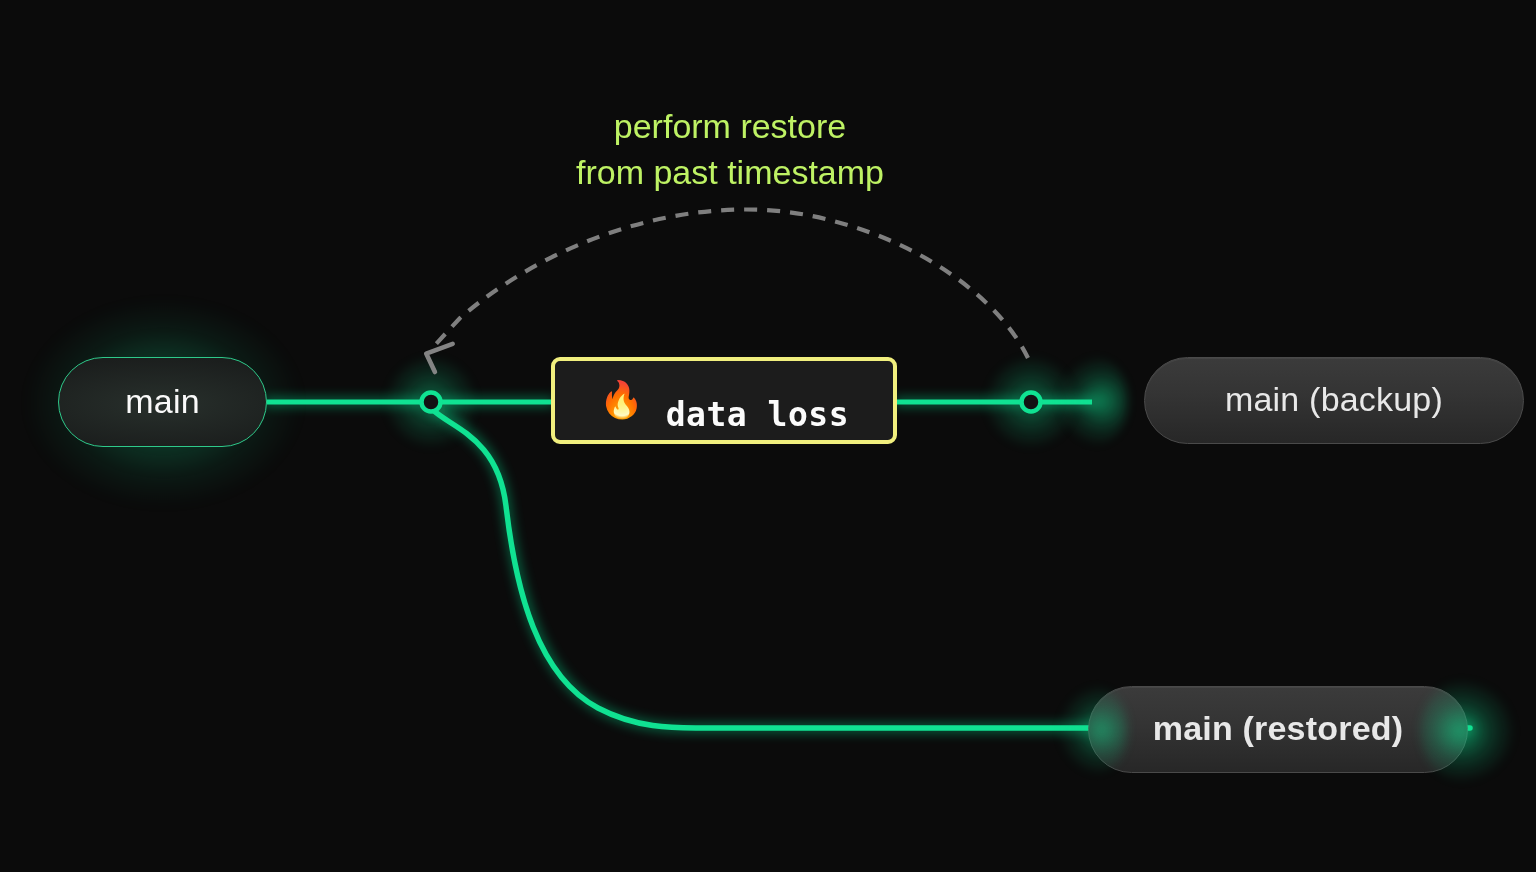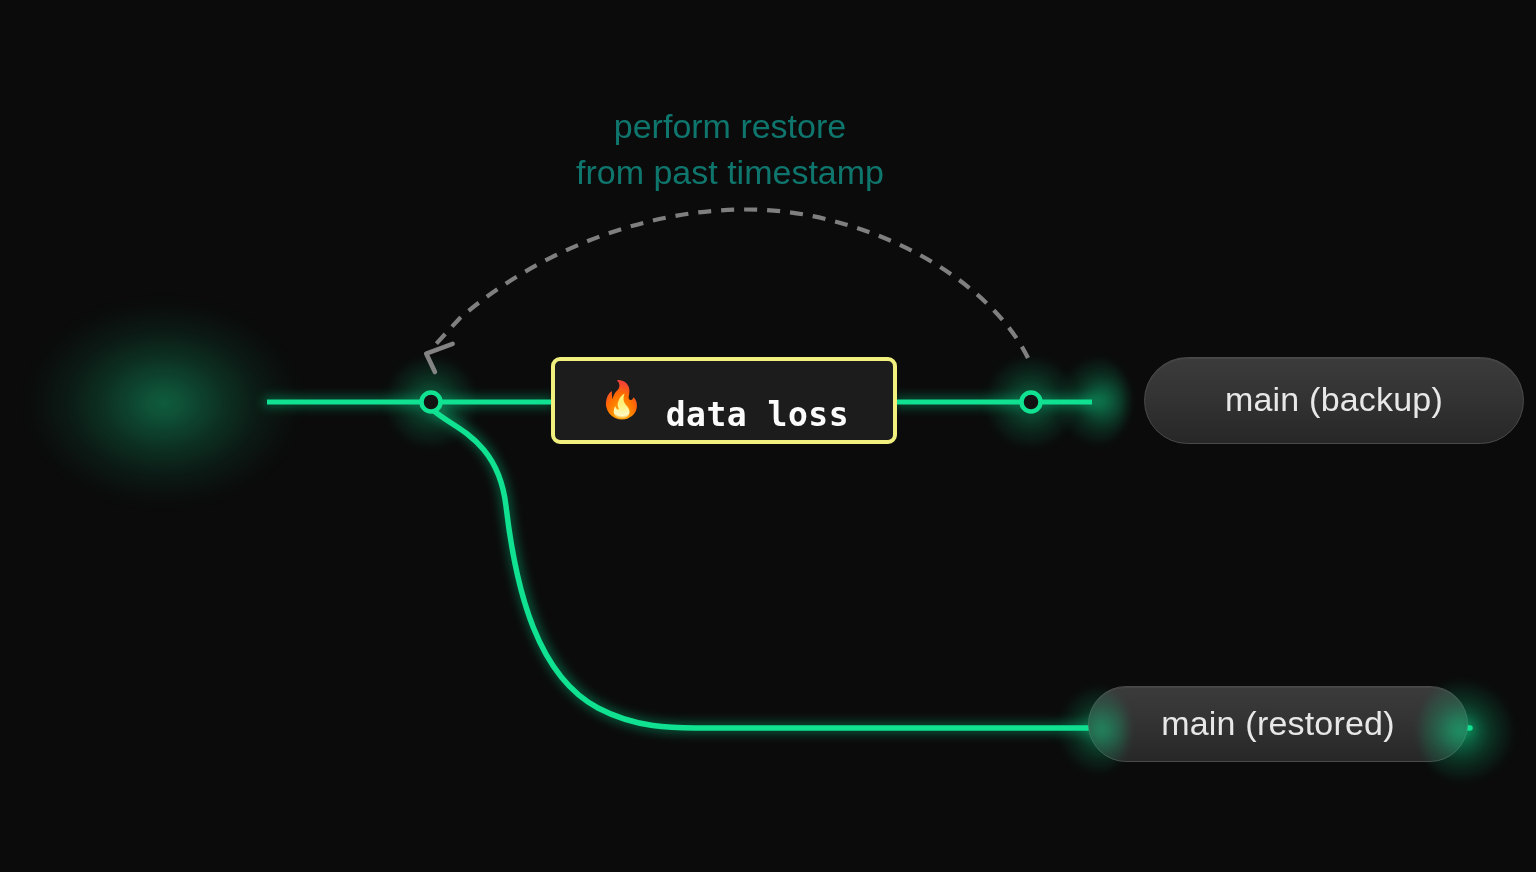--- a/index.html
+++ b/index.html
@@ -77,21 +77,22 @@
   .node--backup {
     left: 1144px;
     top: 357px;
     width: 380px;
     height: 87px;
   }
   .node--restored {
     left: 1088px;
     top: 686px;
     width: 380px;
-    height: 76px;
+    height: 87px;
+    font-weight: bold;
   }
   .node--grey .node-label { color: #e8e8e8; }
 
   
   .glow {
     position: absolute;
     pointer-events: none;
     border-radius: 50%;
     z-index: 0;
   }
@@ -190,21 +191,21 @@
     margin-top: 28px;
   }
 
   
   .annotation {
     position: absolute;
     left: 418px;
     top: 103px;
     width: 624px;
     text-align: center;
-    color: #0f766e;
+    color: #bef264;
     font-size: 34px;
     line-height: 46px;
     font-family: "Liberation Sans", sans-serif;
     white-space: pre-line;
     z-index: 5;
   }
 </style>
 </head>
 <body>
 
@@ -257,20 +258,23 @@
              C1000,300 920,238 812,216
              C700,193 560,232 460,318
              L436,344" stroke="#8a8a8a" stroke-width="4.2" fill="none" stroke-linecap="butt" stroke-dasharray="13 10" opacity="0.92"></path>
 
     <path d="M455,349 L427,352 L431,372" stroke="#8a8a8a" stroke-width="4.6" fill="none" stroke-linecap="round" stroke-linejoin="round" opacity="0.95" transform="rotate(-14 433 356)"></path>
   </svg>
 
   <div class="annotation">perform restore
 from past timestamp</div>
 
+  <div class="node node--main">
+    <span class="node-label">main</span>
+  </div>
 
   <div class="glow--edge glow--backup-left"></div>
   <div class="node node--grey node--backup">
     <span class="node-label">main (backup)</span>
   </div>
 
   <div class="glow--edge glow--restored-left"></div>
   <div class="glow--edge glow--restored-right"></div>
   <div class="node node--grey node--restored">
     <span class="node-label">main (restored)</span>

